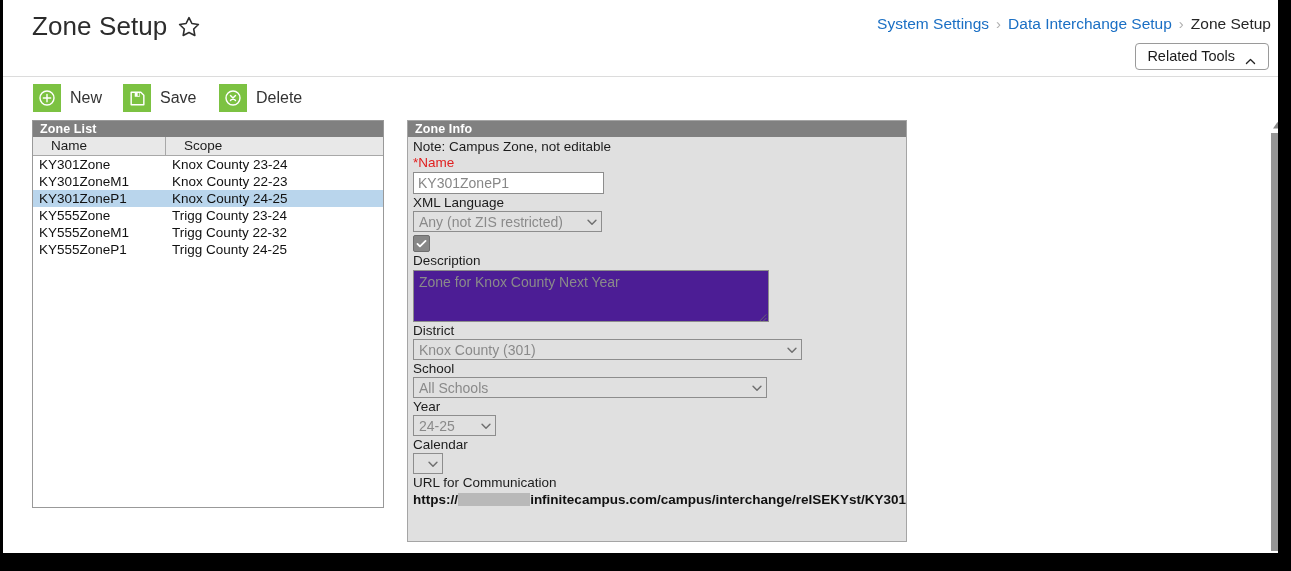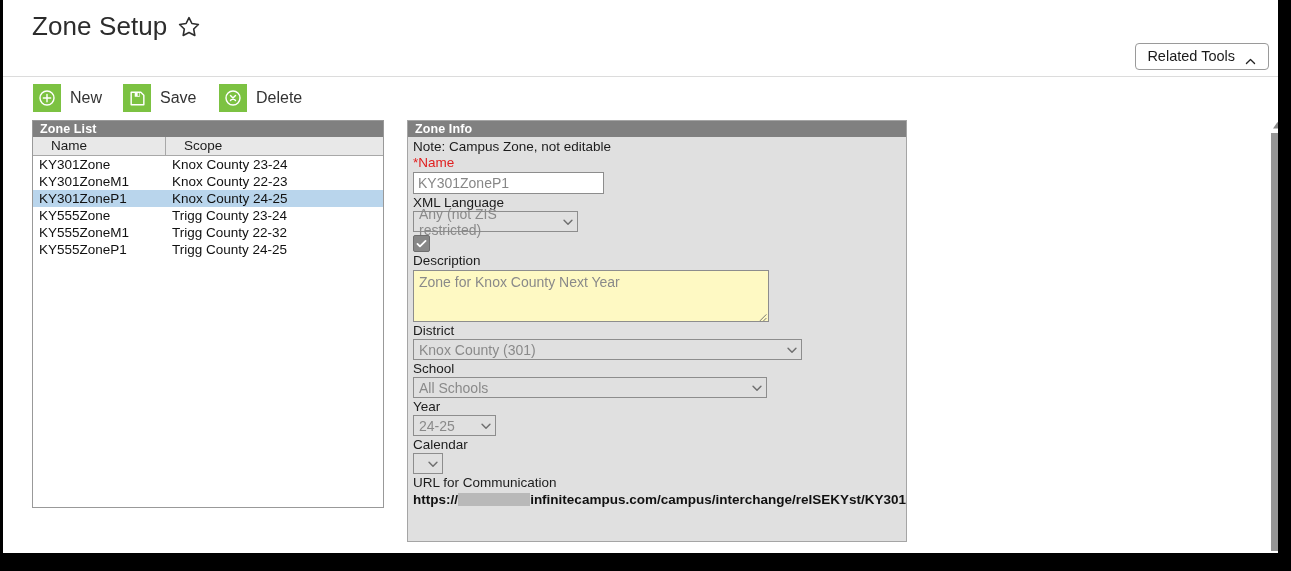--- a/index.html
+++ b/index.html
@@ -142,36 +142,36 @@
   }
   .inp-name { width: 191px; height: 22px; line-height: 20px; margin-top: 2px; }
   .sel {
     background: #e0e0e0; border: 1px solid #8d8d8d;
     color: #8a8a8a; font-size: 14px;
     height: 21px; box-sizing: border-box;
     display: flex; align-items: center;
     padding: 0 2px 0 5px; margin-top: 1px;
     justify-content: space-between;
   }
-  .sel-xml { width: 165px; }
+  .sel-xml { width: 189px; }
   .sel-district { width: 389px; }
   .sel-school { width: 354px; }
   .sel-year { width: 83px; }
   .sel-cal { width: 30px; }
   .chev-dn { width: 14px; height: 14px; flex: 0 0 auto; }
   .chk {
     width: 17px; height: 17px; background: #878787;
     border: 1px solid #6e6e6e; border-radius: 2px;
     margin-top: 3px; display: flex;
     align-items: center; justify-content: center;
     box-sizing: border-box;
   }
   .ta {
     width: 356px; height: 52px; margin-top: 2px;
-    background: #fef9c3; border: 1px solid #8d8d8d;
+    background: #4c1d95; border: 1px solid #8d8d8d;
     color: #8a8a8a; font-size: 14px;
     box-sizing: border-box; padding: 3px 5px;
     position: relative; overflow: hidden;
   }
   .ta-grip {
     position: absolute; right: 1px; bottom: 1px;
     width: 11px; height: 11px;
   }
   .url-line {
     font-size: 13.5px; font-weight: bold; color: #111111;
@@ -217,20 +217,23 @@
 <div id="app">
 
   <div class="header">
     <div class="page-title">Zone Setup</div>
     <span class="fav-star">
       <svg viewBox="0 0 24 24" width="24" height="24">
         <path d="M12 2.6l2.9 5.9 6.5 0.95-4.7 4.58 1.11 6.47L12 17.45 6.19 20.5 7.3 14.03 2.6 9.45l6.5-0.95z" fill="none" stroke="#2c2c2c" stroke-width="1.6" stroke-linejoin="round"></path>
       </svg>
     </span>
 
+    <div class="breadcrumb">
+      <a href="#">System Settings</a><span class="crumb-sep">›</span><a href="#">Data Interchange Setup</a><span class="crumb-sep">›</span><span class="crumb-current">Zone Setup</span>
+    </div>
 
     <div class="related-tools">
       <span>Related Tools</span>
       <span class="chev-up">
         <svg viewBox="0 0 16 16" width="13" height="13">
           <path d="M3 10.5L8 5.5L13 10.5" fill="none" stroke="#222" stroke-width="1.6" stroke-linecap="round" stroke-linejoin="round"></path>
         </svg>
       </span>
     </div>
   </div>

